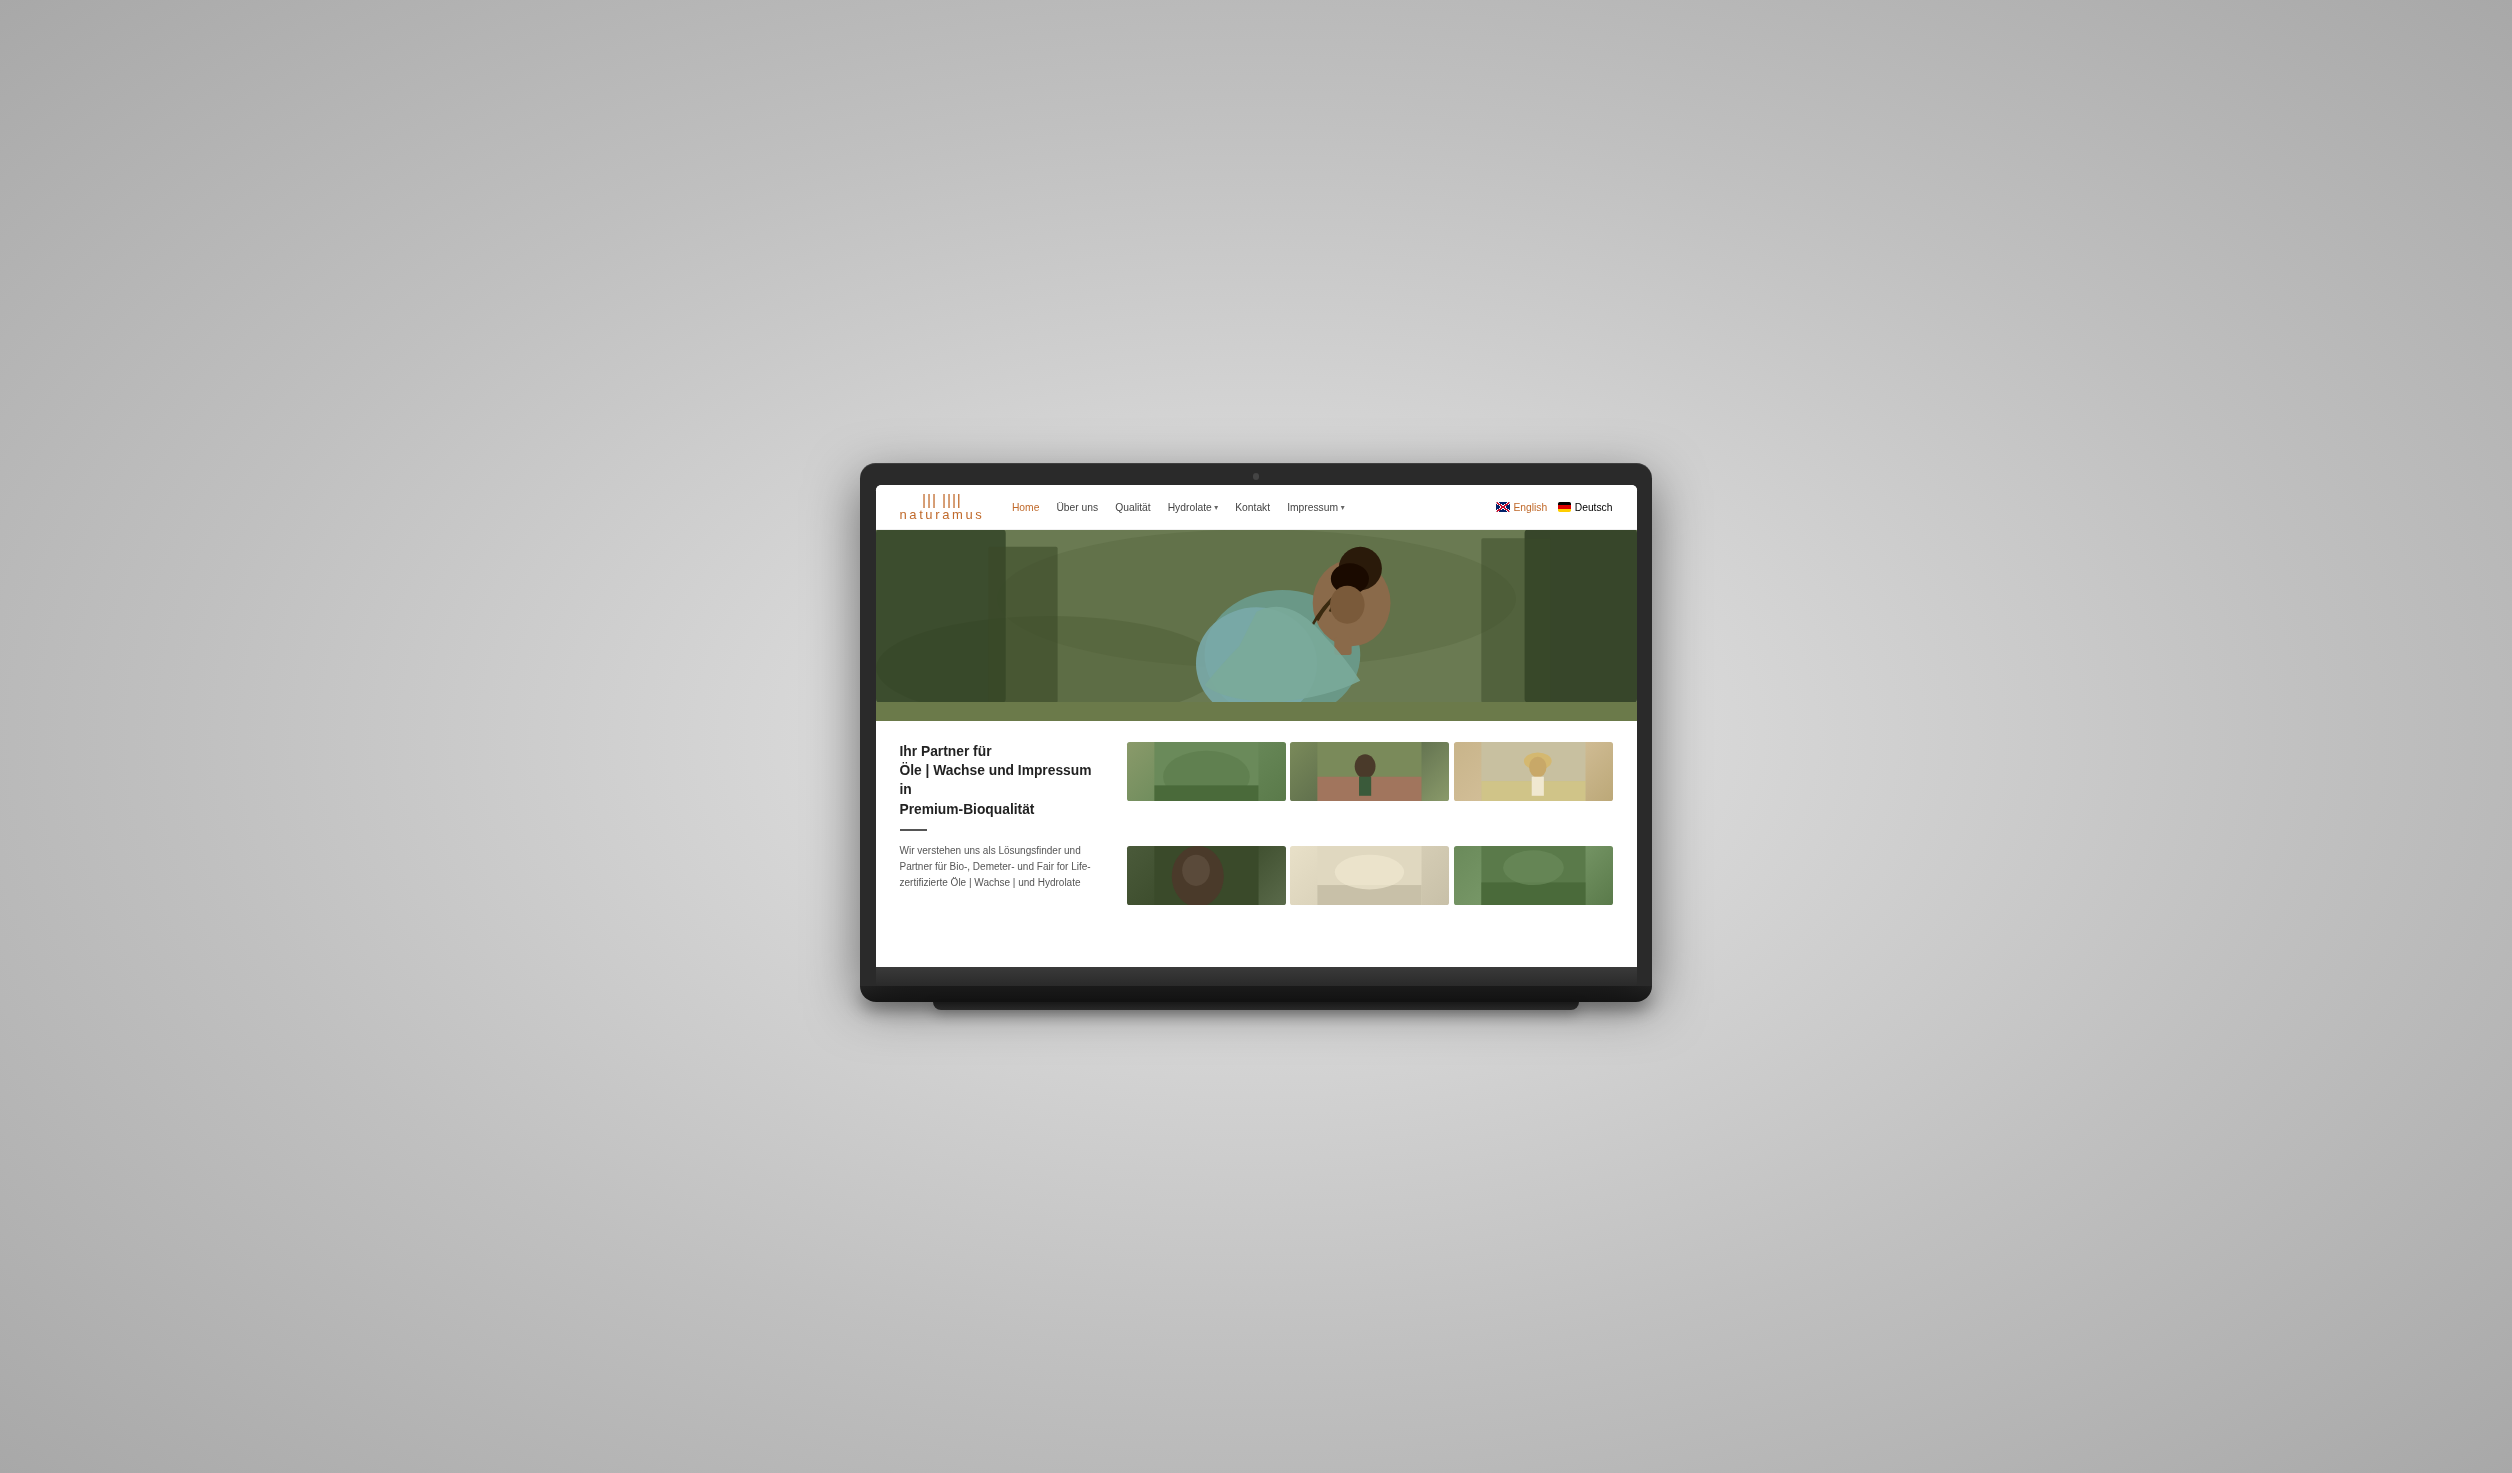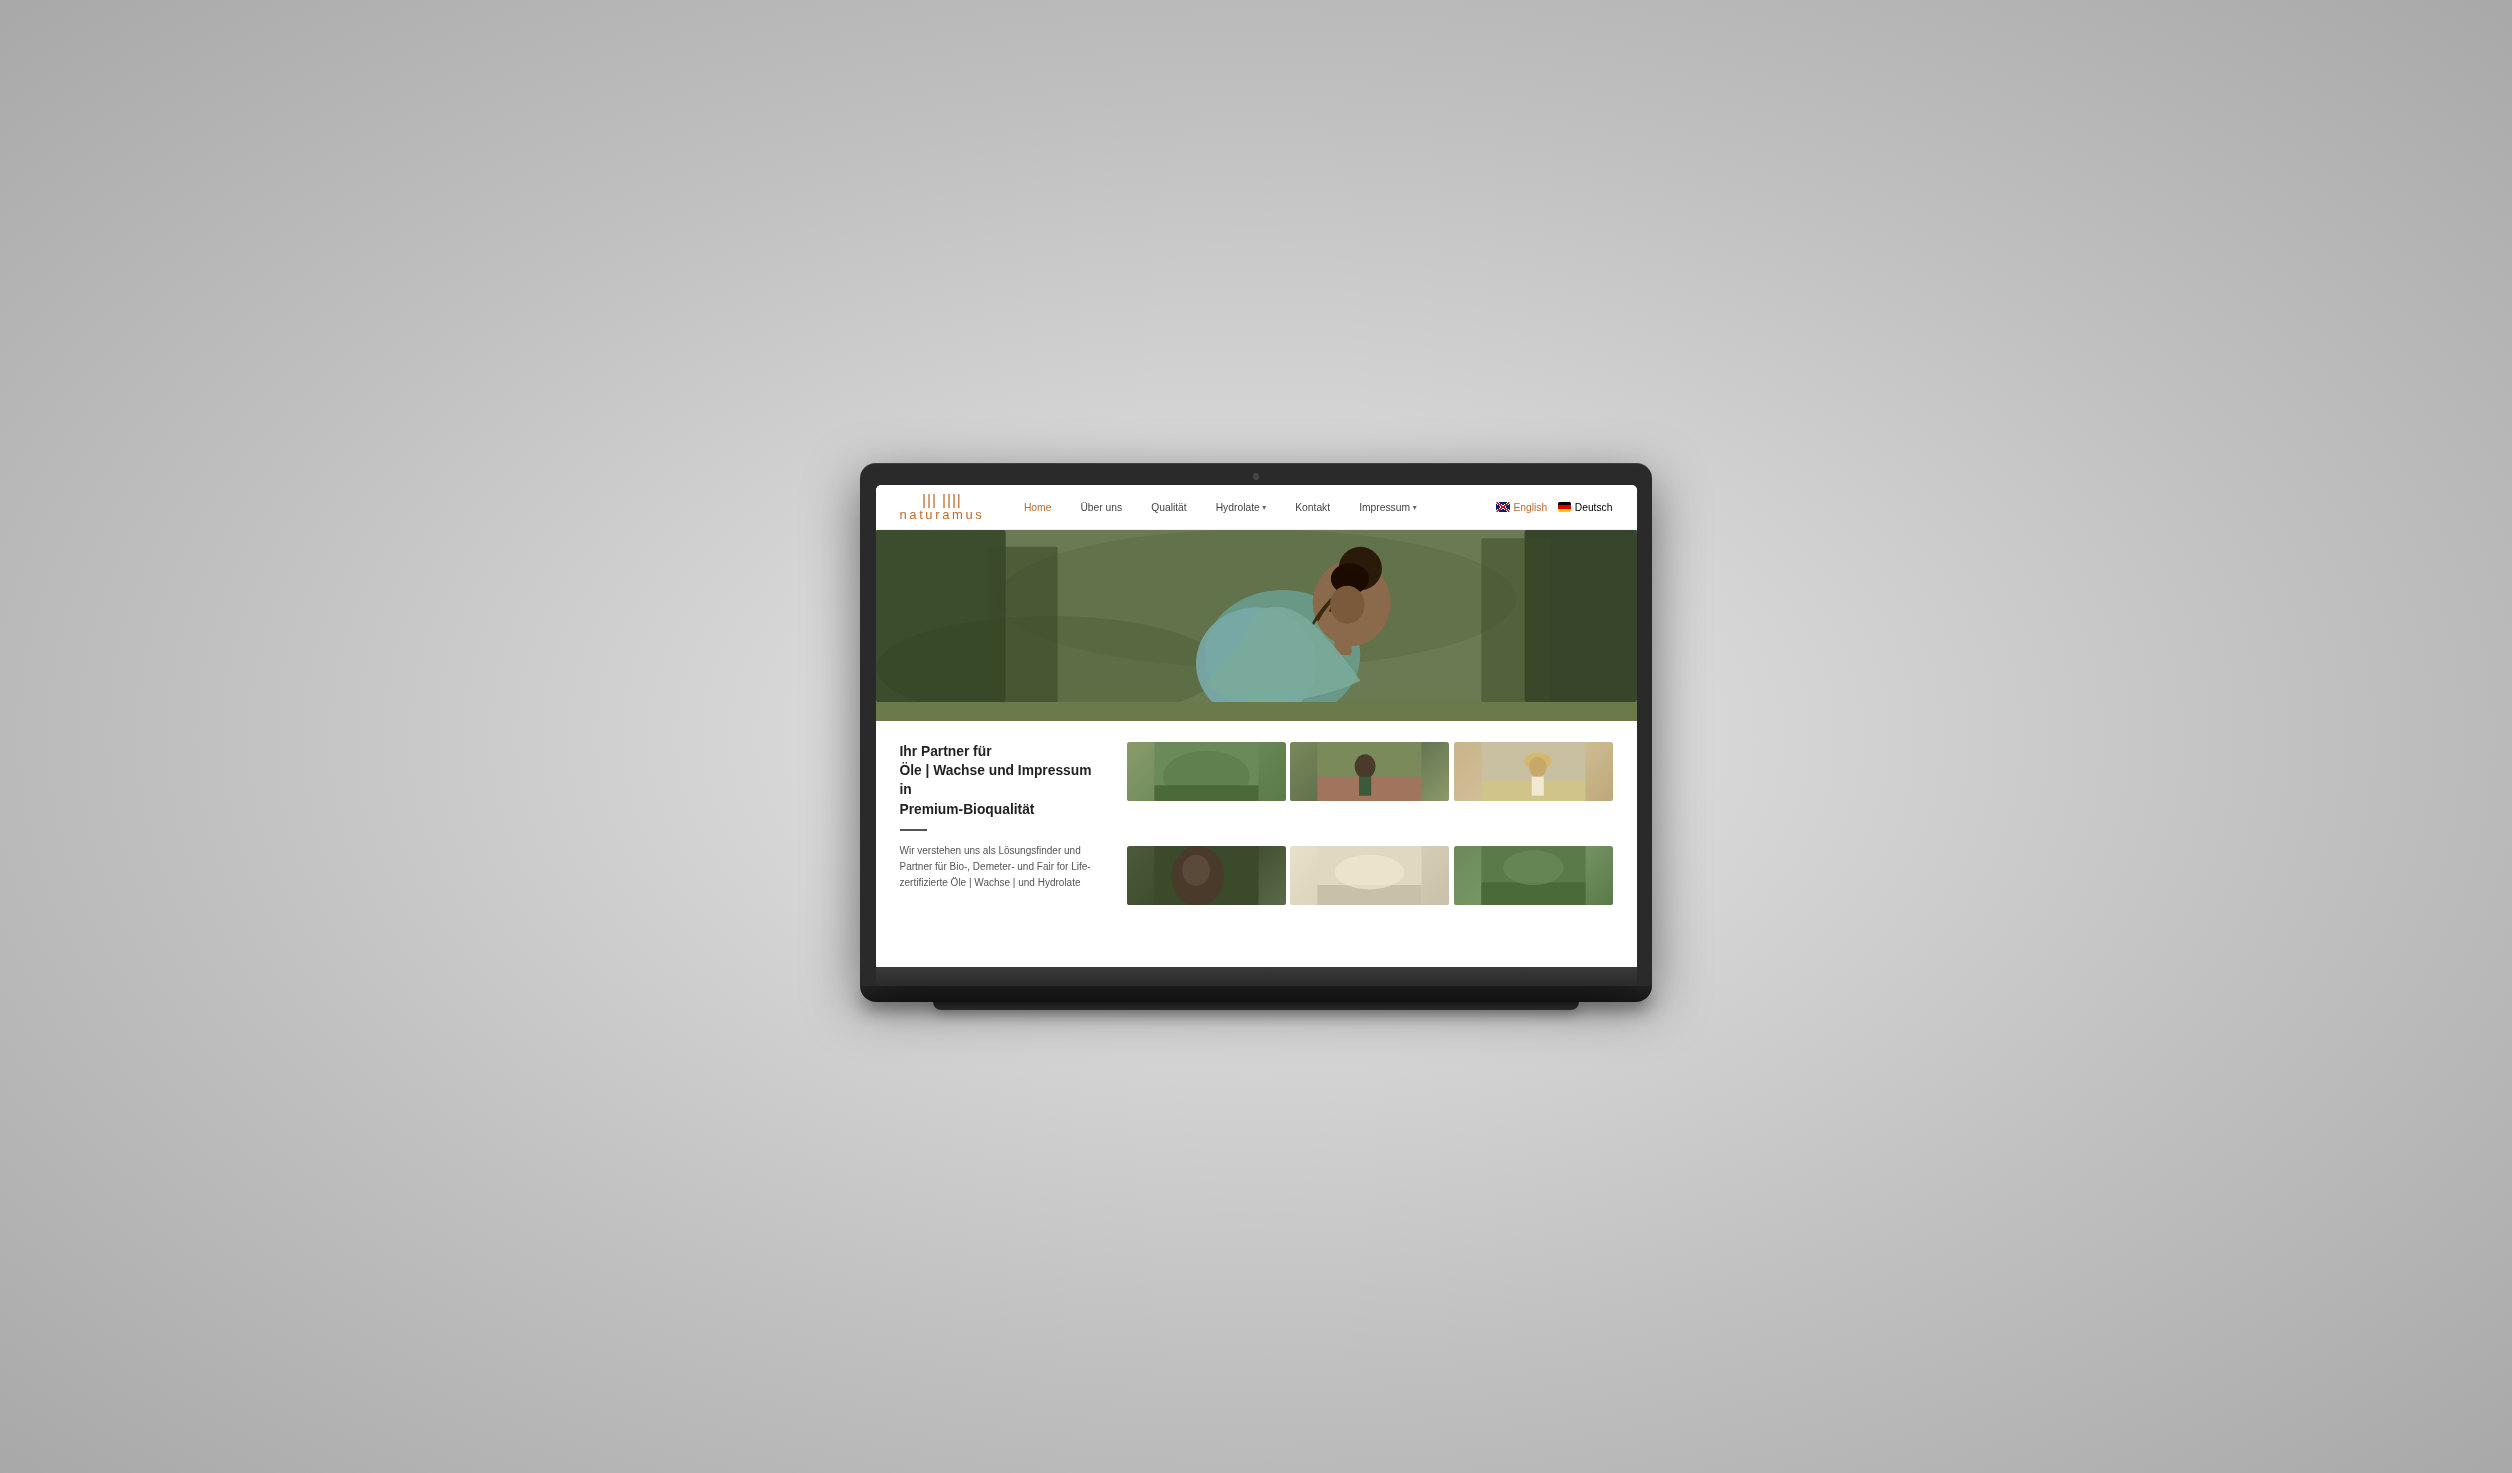--- a/index.html
+++ b/index.html
@@ -118,21 +118,20 @@
       align-items: center;
       gap: 17px;
       flex: 1;
     }
 
     .nav-link {
       font-size: 10.3px;
       color: #444;
       text-decoration: none;
       cursor: pointer;
-      margin-left: 12px;
     }
 
     .nav-link.active {
       color: #c0692a;
     }
 
     .nav-link-with-arrow {
       display: flex;
       align-items: center;
       gap: 2.6px;

